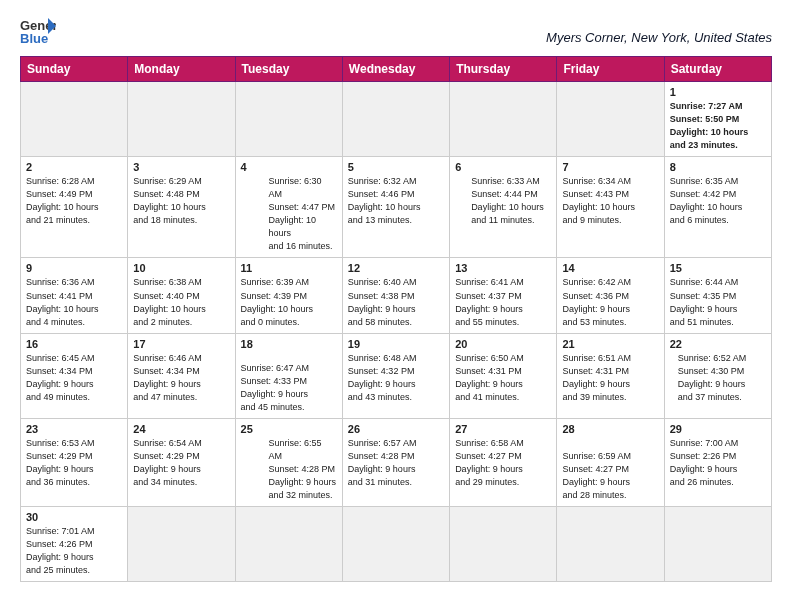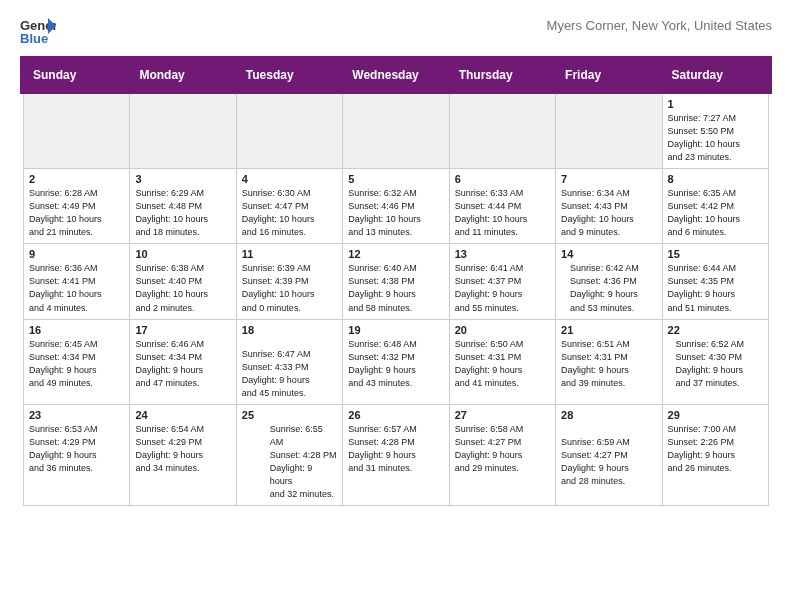--- a/index.html
+++ b/index.html
@@ -35,36 +35,37 @@
       text-align: right;
     }
     .month-title {
       font-size: 28px;
       font-weight: bold;
       color: #222;
       line-height: 1.1;
     }
     .location {
       font-size: 13px;
-      color: #737373;
-      margin-top: 2px;
+      color: #0f172a;
+      margin-top: 14px;
+      font-style: italic;
     }
     .calendar {
       width: 100%;
       border-collapse: collapse;
       border: 1px solid #bbb;
     }
     .calendar th {
-      background: #701a75;
+      background: #be185d;
       color: #fff;
       font-size: 12px;
       font-weight: bold;
       text-align: left;
       padding: 5px 6px;
-      border: 7px solid #701a75;
+      border: 1px solid #701a75;
     }
     .calendar td {
       vertical-align: top;
       border: 1px solid #ccc;
       padding: 4px 5px;
       font-size: 9.5px;
       color: #222;
       background: #fff;
       width: calc(100% / 7);
       min-height: 72px;
@@ -120,21 +121,21 @@
     <tbody id="calendar-body">
         <tr>
           <td class="empty"></td>
           <td class="empty"></td>
           <td class="empty"></td>
           <td class="empty"></td>
           <td class="empty"></td>
           <td class="empty"></td>
           <td>
             <div class="day-num">1</div>
-            <div class="day-info" style="white-space: pre-line;">Sunrise: 7:27 AM
+            <div class="day-info" style="white-space: pre-line; font-weight: bold;">Sunrise: 7:27 AM
 Sunset: 5:50 PM
 Daylight: 10 hours
 and 23 minutes.</div>
           </td>
         </tr>
         <tr>
           <td>
             <div class="day-num">2</div>
             <div class="day-info" style="white-space: pre-line;">Sunrise: 6:28 AM
 Sunset: 4:49 PM
@@ -143,35 +144,35 @@
           </td>
           <td>
             <div class="day-num">3</div>
             <div class="day-info" style="white-space: pre-line;">Sunrise: 6:29 AM
 Sunset: 4:48 PM
 Daylight: 10 hours
 and 18 minutes.</div>
           </td>
           <td>
             <div class="day-num">4</div>
-            <div class="day-info" style="white-space: pre-line;">Sunrise: 6:30 AM
+            <div class="day-info" style="white-space: pre-line; margin-left: 28px;">Sunrise: 6:30 AM
 Sunset: 4:47 PM
 Daylight: 10 hours
 and 16 minutes.</div>
           </td>
           <td>
             <div class="day-num">5</div>
             <div class="day-info" style="white-space: pre-line;">Sunrise: 6:32 AM
 Sunset: 4:46 PM
 Daylight: 10 hours
 and 13 minutes.</div>
           </td>
           <td>
             <div class="day-num">6</div>
-            <div class="day-info" style="white-space: pre-line;">Sunrise: 6:33 AM
+            <div class="day-info" style="white-space: pre-line; margin-left: 16px;">Sunrise: 6:33 AM
 Sunset: 4:44 PM
 Daylight: 10 hours
 and 11 minutes.</div>
           </td>
           <td>
             <div class="day-num">7</div>
             <div class="day-info" style="white-space: pre-line;">Sunrise: 6:34 AM
 Sunset: 4:43 PM
 Daylight: 10 hours
 and 9 minutes.</div>
@@ -215,21 +216,21 @@
           </td>
           <td>
             <div class="day-num">13</div>
             <div class="day-info" style="white-space: pre-line;">Sunrise: 6:41 AM
 Sunset: 4:37 PM
 Daylight: 9 hours
 and 55 minutes.</div>
           </td>
           <td>
             <div class="day-num">14</div>
-            <div class="day-info" style="white-space: pre-line; margin-left: 9px;">Sunrise: 6:42 AM
+            <div class="day-info" style="white-space: pre-line;">Sunrise: 6:42 AM
 Sunset: 4:36 PM
 Daylight: 9 hours
 and 53 minutes.</div>
           </td>
           <td>
             <div class="day-num">15</div>
             <div class="day-info" style="white-space: pre-line;">Sunrise: 6:44 AM
 Sunset: 4:35 PM
 Daylight: 9 hours
 and 51 minutes.</div>
@@ -329,16 +330,31 @@
 Daylight: 9 hours
 and 28 minutes.</div>
           </td>
           <td>
             <div class="day-num">29</div>
             <div class="day-info" style="white-space: pre-line;">Sunrise: 7:00 AM
 Sunset: 2:26 PM
 Daylight: 9 hours
 and 26 minutes.</div>
           </td>
+        </tr>
+        <tr class="last-row">
+          <td>
+            <div class="day-num">30</div>
+            <div class="day-info" style="white-space: pre-line;">Sunrise: 7:01 AM
+Sunset: 4:26 PM
+Daylight: 9 hours
+and 25 minutes.</div>
+          </td>
+          <td class="empty"></td>
+          <td class="empty"></td>
+          <td class="empty"></td>
+          <td class="empty"></td>
+          <td class="empty"></td>
+          <td class="empty"></td>
         </tr>
       </tbody>
   </table>
 </div>
 
 </body></html>

